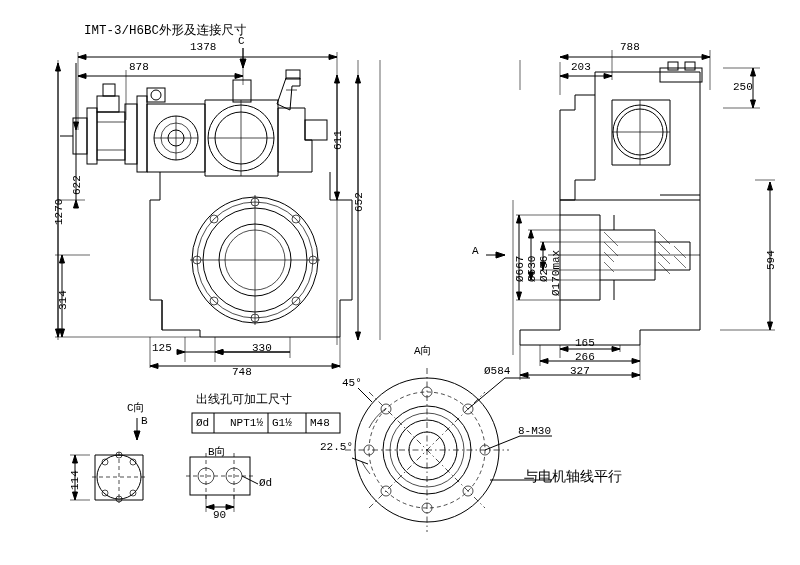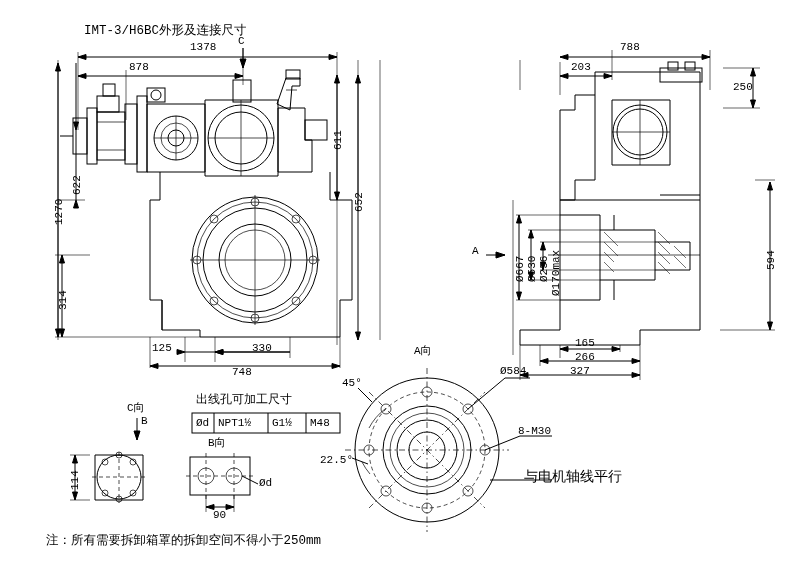--- a/index.html
+++ b/index.html
@@ -426,21 +426,20 @@
 
   <g class="ln">
     <rect x="192" y="413" width="148" height="20"></rect>
     <line x1="214" y1="413" x2="214" y2="433"></line>
     <line x1="268" y1="413" x2="268" y2="433"></line>
     <line x1="306" y1="413" x2="306" y2="433"></line>
   </g>
 </svg>
 
 <div class="title" style="left:84px;top:22px;">IMT-3/H6BC外形及连接尺寸</div>
-<div class="note" style="left:46px;top:532px;">注：所有需要拆卸箱罩的拆卸空间不得小于250mm</div>
 
 <div class="lbl" style="left:190px;top:42px;">1378</div>
 <div class="lbl" style="left:129px;top:62px;">878</div>
 <div class="lbl" style="left:238px;top:36px;">C</div>
 <div class="lbl v" style="left:54px;top:225px;transform:rotate(-90deg);">1270</div>
 <div class="lbl v" style="left:72px;top:195px;transform:rotate(-90deg);">622</div>
 <div class="lbl v" style="left:58px;top:310px;transform:rotate(-90deg);">314</div>
 <div class="lbl v" style="left:333px;top:150px;transform:rotate(-90deg);">611</div>
 <div class="lbl v" style="left:354px;top:212px;transform:rotate(-90deg);">652</div>
 <div class="lbl" style="left:152px;top:343px;text-align:center;">125</div>
@@ -454,33 +453,33 @@
 <div class="lbl v" style="left:515px;top:282px;transform:rotate(-90deg);">Ø667</div>
 <div class="lbl v" style="left:527px;top:282px;transform:rotate(-90deg);">Ø530</div>
 <div class="lbl v" style="left:539px;top:282px;transform:rotate(-90deg);">Ø256</div>
 <div class="lbl v" style="left:551px;top:296px;transform:rotate(-90deg);">Ø170max</div>
 <div class="lbl" style="left:575px;top:338px;">165</div>
 <div class="lbl" style="left:575px;top:352px;">266</div>
 <div class="lbl" style="left:570px;top:366px;">327</div>
 <div class="lbl" style="left:472px;top:246px;">A</div>
 
 <div class="lbl" style="left:414px;top:346px;text-align:right;">A向</div>
-<div class="lbl" style="left:500px;top:366px;text-align:right;">Ø584</div>
+<div class="lbl" style="left:484px;top:366px;text-align:right;">Ø584</div>
 <div class="lbl" style="left:518px;top:426px;">8-M30</div>
 <div class="lbl" style="left:342px;top:378px;">45°</div>
-<div class="lbl" style="left:320px;top:455px;text-align:right;">22.5°</div>
+<div class="lbl" style="left:320px;top:442px;text-align:right;">22.5°</div>
 <div class="lbl" style="left:524px;top:470px;font-size:14px;">与电机轴线平行</div>
 
 <div class="lbl" style="left:127px;top:403px;">C向</div>
 <div class="lbl" style="left:141px;top:416px;">B</div>
 <div class="lbl v" style="left:70px;top:490px;transform:rotate(-90deg);">114</div>
 
-<div class="lbl" style="left:208px;top:438px;text-align:right;">B向</div>
+<div class="lbl" style="left:208px;top:447px;text-align:right;">B向</div>
 <div class="lbl" style="left:213px;top:510px;">90</div>
 <div class="lbl" style="left:259px;top:478px;">Ød</div>
 
 <div class="lbl" style="left:196px;top:394px;font-size:12px;">出线孔可加工尺寸</div>
 <div class="boxtxt" style="left:196px;top:417px;">Ød</div>
-<div class="boxtxt" style="left:218px;top:417px;">NPT1½</div>
+<div class="boxtxt" style="left:230px;top:417px;">NPT1½</div>
 <div class="boxtxt" style="left:272px;top:417px;">G1½</div>
 <div class="boxtxt" style="left:310px;top:417px;">M48</div>
 
 </div>
 
 </body></html>

